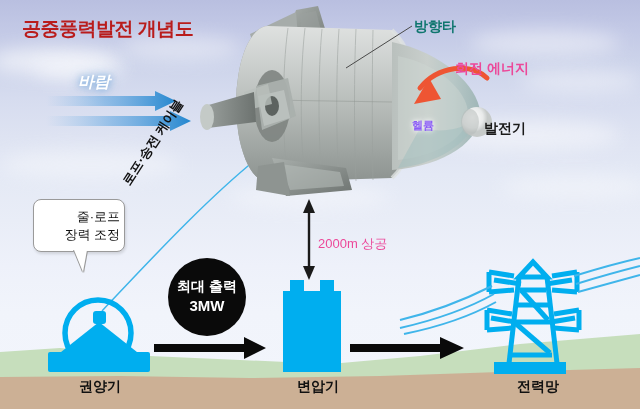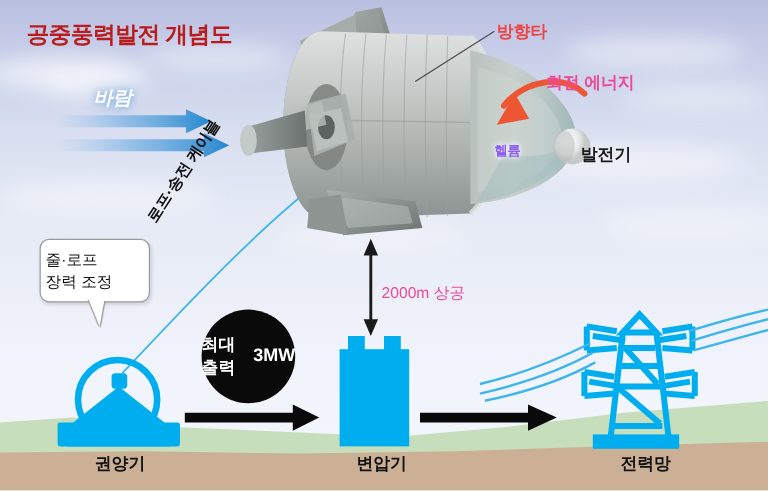--- a/index.html
+++ b/index.html
@@ -51,21 +51,21 @@
   .title{
     position:absolute;left:22px;top:16px;
     font-size:19px;font-weight:bold;color:#b91c1c;letter-spacing:-.5px;
   }
   .wind-label{
     position:absolute;left:78px;top:72px;
     font-size:16px;font-weight:bold;color:#fff;
     text-shadow:0 0 6px rgba(120,170,220,.95),0 0 12px rgba(120,170,220,.8);
     font-style:italic;
   }
-  .lbl-rudder{position:absolute;left:414px;top:18px;font-size:14px;font-weight:bold;color:#ef4444;}
+  .lbl-rudder{position:absolute;left:414px;top:18px;font-size:14px;font-weight:bold;color:#0f766e;}
   .lbl-rot{position:absolute;left:455px;top:60px;font-size:14px;font-weight:bold;color:#ec4899;}
   .lbl-he{position:absolute;left:412px;top:118px;font-size:11px;font-weight:bold;color:#8b5cf6;
      text-shadow:0 0 4px rgba(255,255,255,.9),0 0 8px rgba(255,255,255,.7);}
   .lbl-gen{position:absolute;left:484px;top:120px;font-size:14px;font-weight:bold;color:#1a1a1a;}
   .lbl-alt{position:absolute;left:318px;top:235px;font-size:13px;color:#ec4899;white-space:nowrap;}
 
   .cable-label{
     position:absolute;left:126px;top:175px;
     font-size:13px;font-weight:bold;color:#111;white-space:nowrap;
     transform:rotate(-57deg);transform-origin:0 50%;
@@ -76,36 +76,36 @@
     text-align:center;
   }
   .f1{left:40px;width:120px;}
   .f2{left:258px;width:120px;}
   .f3{left:478px;width:120px;}
 
   
   .bubble{
     position:absolute;left:33px;top:199px;width:82px;
     background:#fff;border:1.3px solid #9a9a9a;border-radius:8px;
-    padding:8px 4px 8px;text-align:left;
+    padding:8px 4px 8px;text-align:right;
     font-size:13px;line-height:1.35;color:#111;
     box-shadow:1px 2px 3px rgba(0,0,0,.12);
   }
   .bubble .tail{
     position:absolute;left:40px;bottom:-21px;width:0;height:0;
     border-left:9px solid transparent;border-right:4px solid transparent;
     border-top:22px solid #fff;
     filter:drop-shadow(1px 1px 0 #9a9a9a) drop-shadow(-1px 0 0 #9a9a9a);
   }
 
   
   .badge{
     position:absolute;left:168px;top:258px;width:78px;height:78px;
     border-radius:50%;background:#0a0a0a;color:#fff;
-    display:flex;flex-direction:row;align-items:center;justify-content:center;
+    display:flex;flex-direction:column;align-items:center;justify-content:center;
     font-size:14px;font-weight:bold;line-height:1.35;
   }
   .badge .m{font-size:15px;}
 
   svg.layer{position:absolute;left:0;top:0;width:640px;height:409px;overflow:visible;}
 </style>
 </head>
 <body>
 
 <div id="stage">

